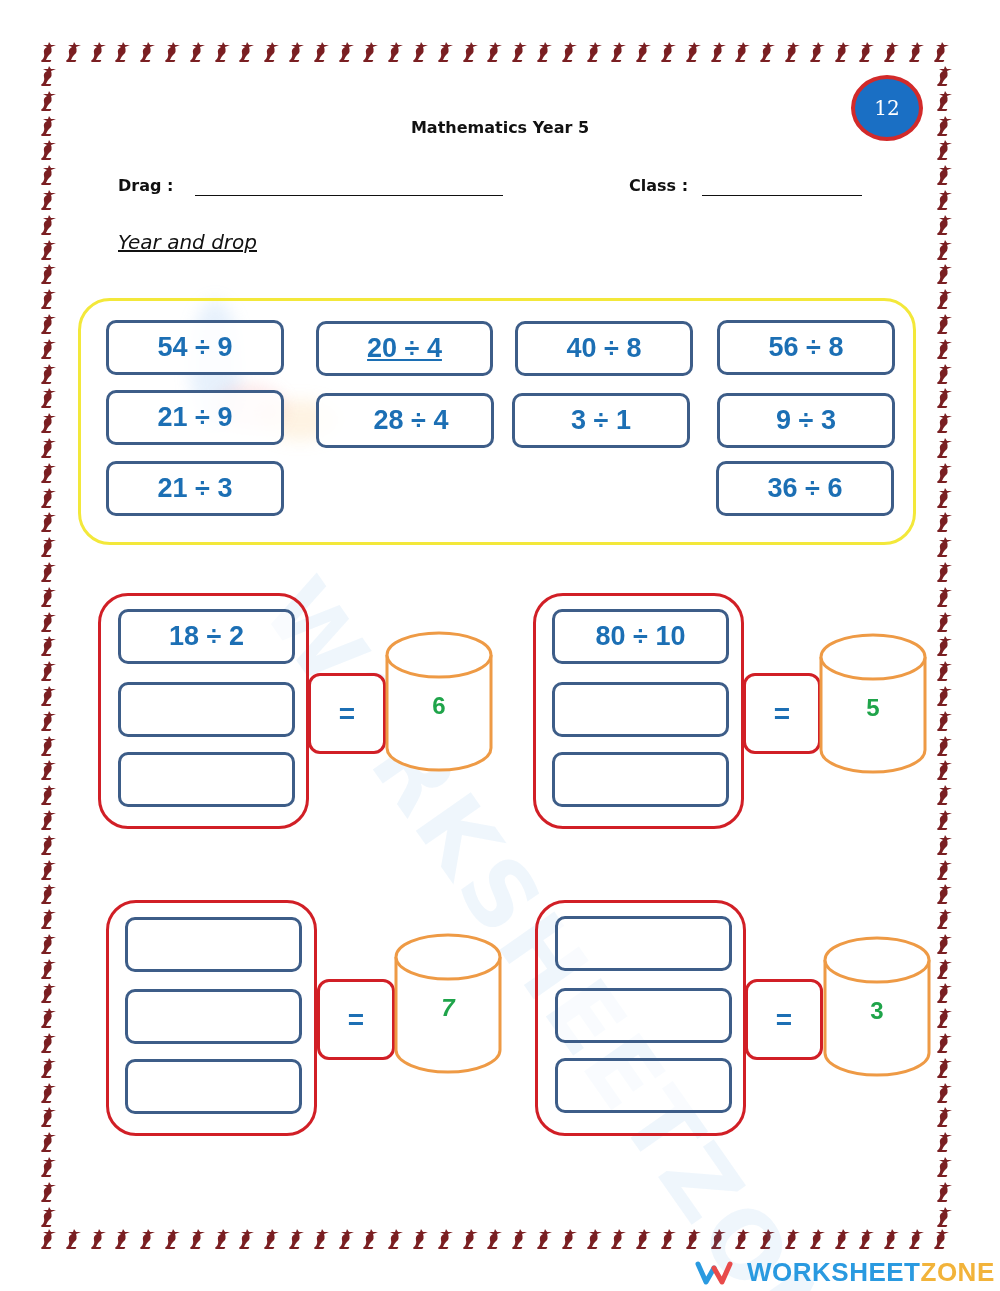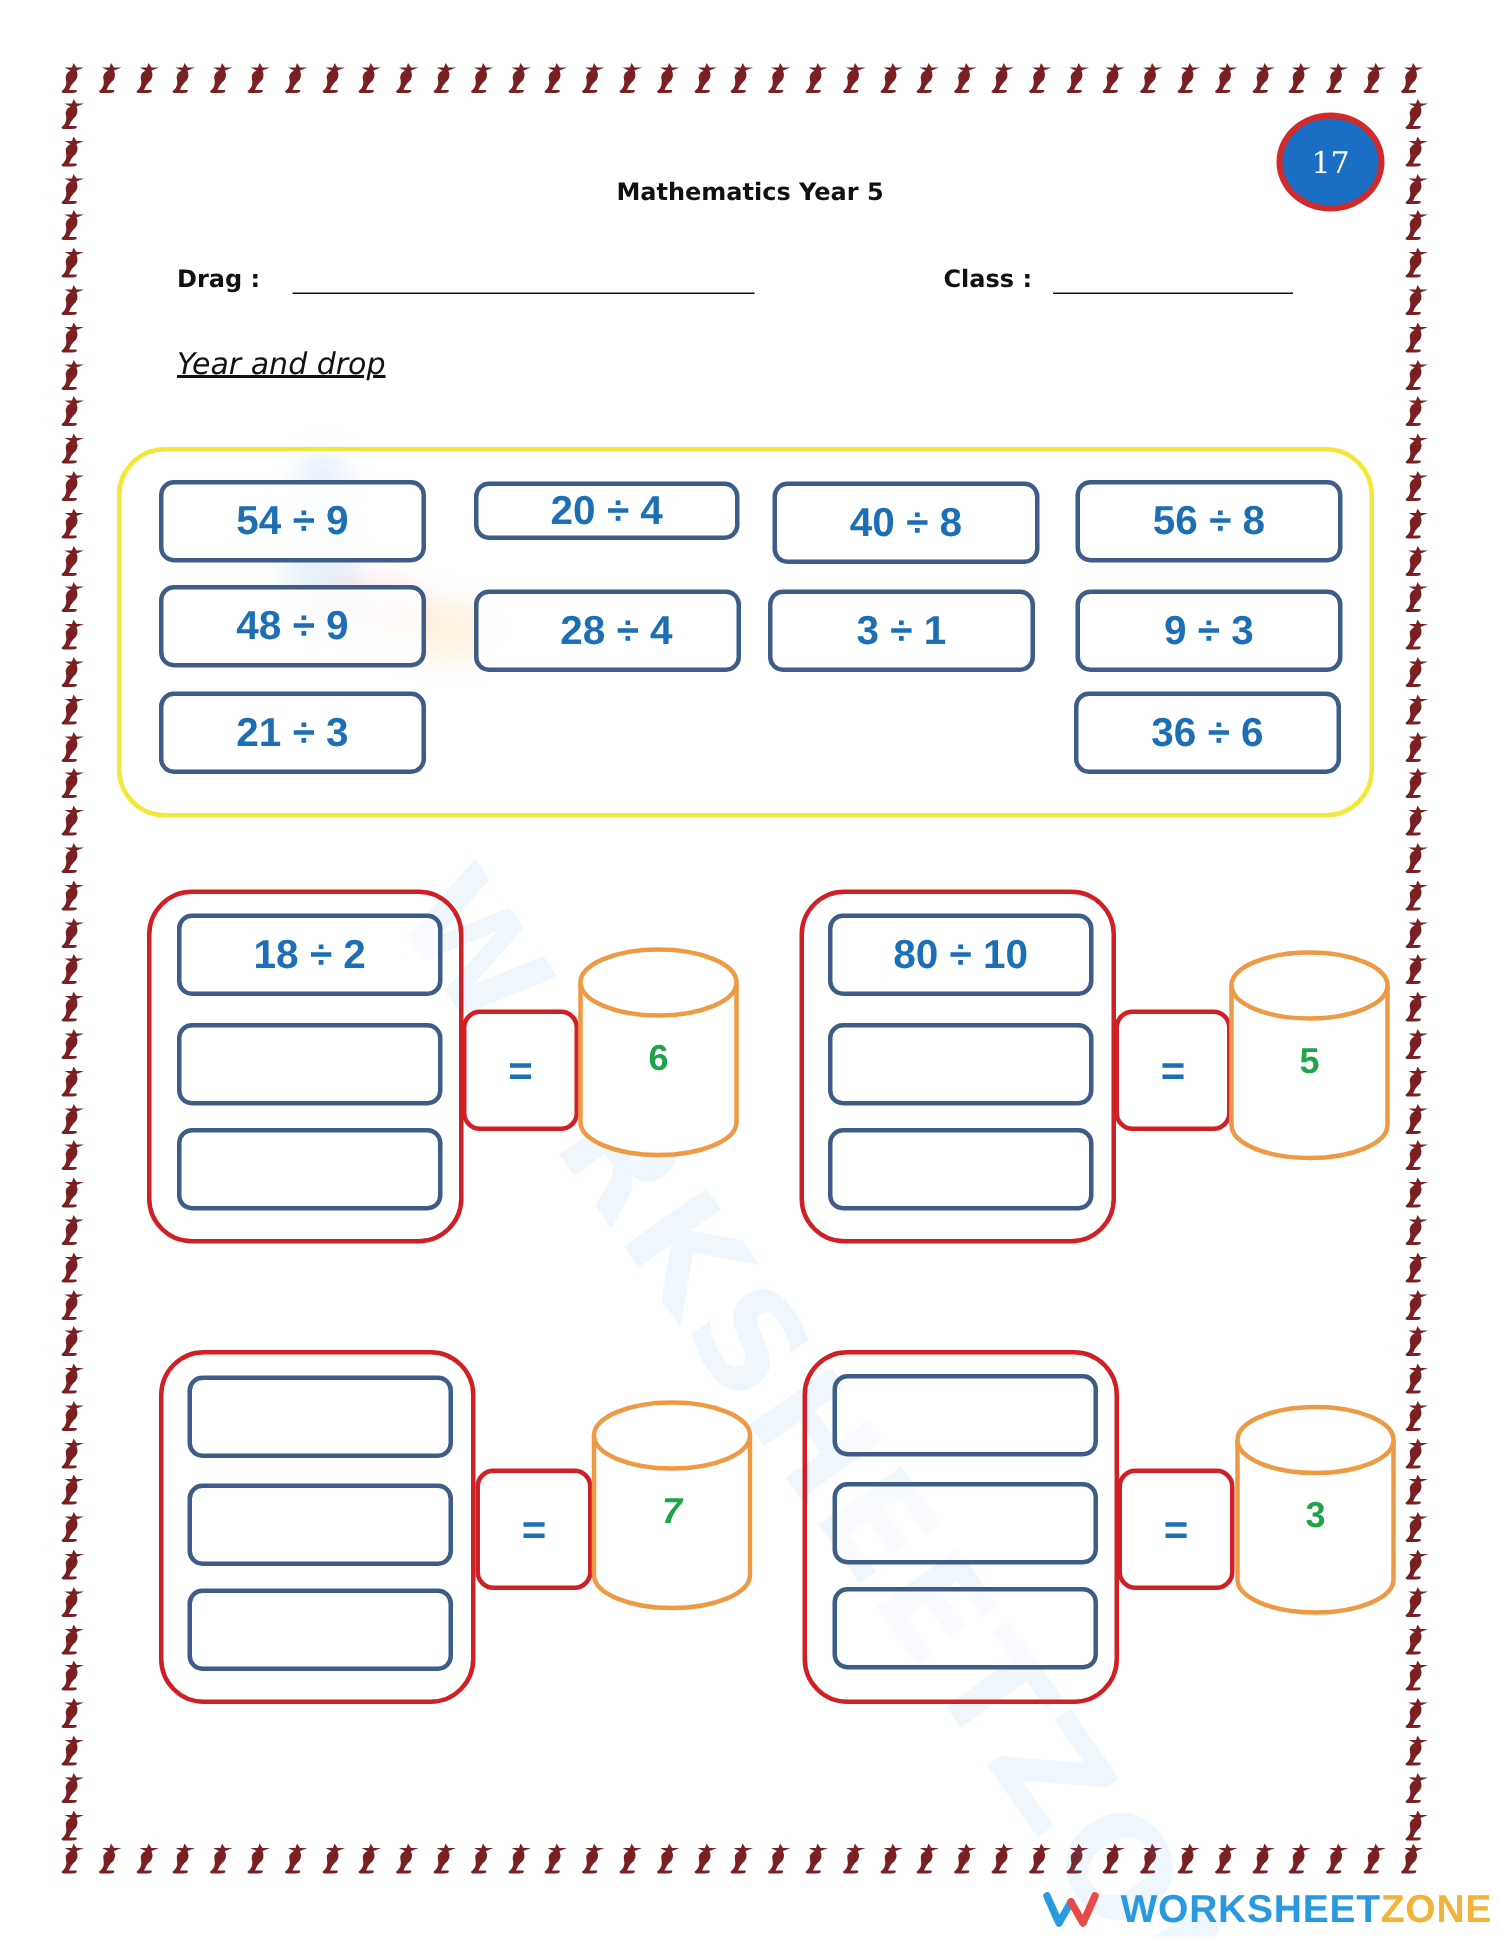--- a/index.html
+++ b/index.html
@@ -908,35 +908,35 @@
       </span>
     </div>
   </div>
 
 <div class="wm-blob" style="left:190px;top:300px;width:50px;height:130px;background:rgba(120,180,240,0.18);"></div>
 <div class="wm-blob" style="left:215px;top:385px;width:70px;height:45px;background:rgba(240,120,130,0.18);"></div>
 <div class="wm-blob" style="left:260px;top:400px;width:80px;height:40px;background:rgba(250,190,100,0.18);"></div>
 <div class="watermark">WORKSHEETZONE</div>
 
 <div class="title">Mathematics Year 5</div>
-<div class="badge">17</div>
+<div class="badge">12</div>
 
 <div class="field-label" style="left:118px;top:176px;">Drag :</div>
 <div class="field-line" style="left:195px;top:195px;width:308px;"></div>
 <div class="field-label" style="left:629px;top:176px;">Class :</div>
 <div class="field-line" style="left:702px;top:195px;width:160px;"></div>
 
 <div class="instruction">Year and drop</div>
 
 <div class="bank"></div>
 <div class="tile" style="left:106px;top:320px;width:178px;height:55px;">54 ÷ 9</div>
-<div class="tile" style="left:316px;top:321px;width:177px;height:39px;">20 ÷ 4</div>
+<div class="tile" style="left:316px;top:321px;width:177px;height:55px;text-decoration:underline;">20 ÷ 4</div>
 <div class="tile" style="left:515px;top:321px;width:178px;height:55px;">40 ÷ 8</div>
 <div class="tile" style="left:717px;top:320px;width:178px;height:55px;">56 ÷ 8</div>
-<div class="tile" style="left:106px;top:390px;width:178px;height:55px;">48 ÷ 9</div>
+<div class="tile" style="left:106px;top:390px;width:178px;height:55px;">21 ÷ 9</div>
 <div class="tile" style="left:316px;top:393px;width:178px;height:55px;padding-left:12px;">28 ÷ 4</div>
 <div class="tile" style="left:512px;top:393px;width:178px;height:55px;">3 ÷ 1</div>
 <div class="tile" style="left:717px;top:393px;width:178px;height:55px;">9 ÷ 3</div>
 <div class="tile" style="left:106px;top:461px;width:178px;height:55px;">21 ÷ 3</div>
 <div class="tile" style="left:716px;top:461px;width:178px;height:55px;">36 ÷ 6</div>
 
 <div class="group" style="left:98px;top:593px;width:211px;height:236px;"></div>
 <div class="slot" style="left:118px;top:609px;width:177px;height:55px;">18 ÷ 2</div>
 <div class="slot" style="left:118px;top:682px;width:177px;height:55px;"></div>
 <div class="slot" style="left:118px;top:752px;width:177px;height:55px;"></div>

